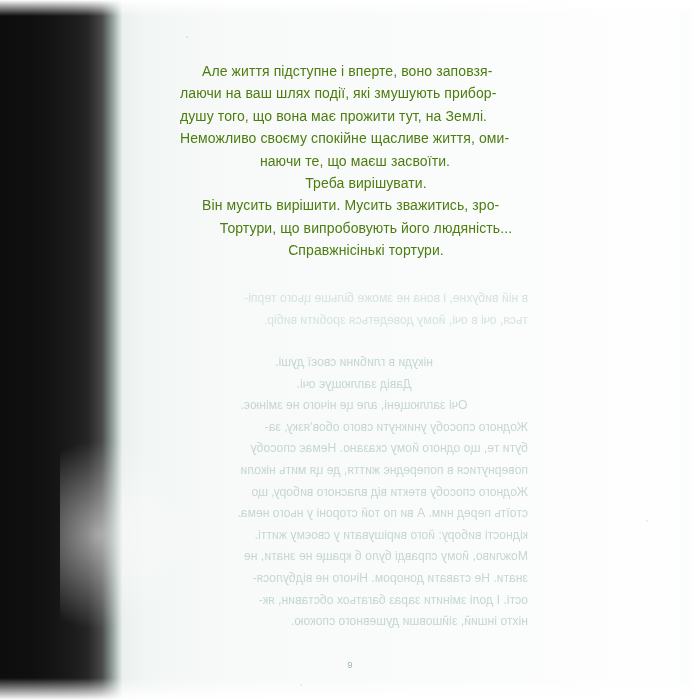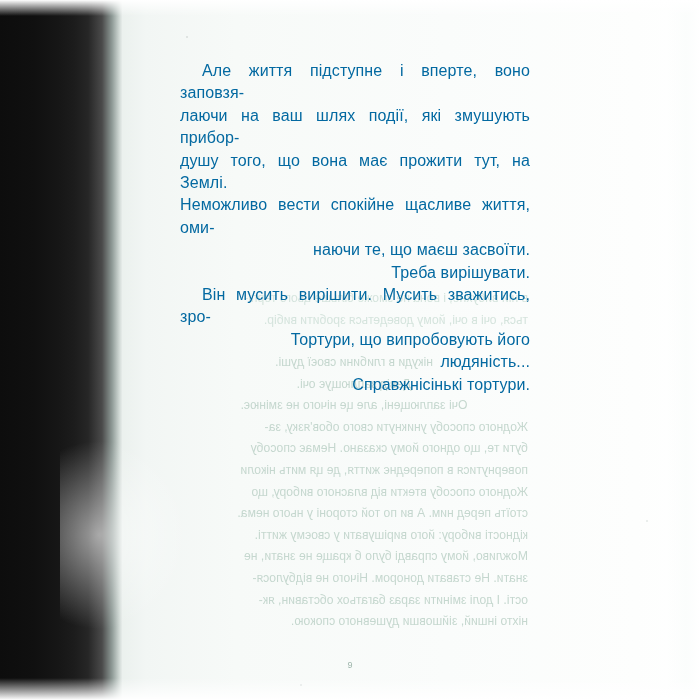--- a/index.html
+++ b/index.html
@@ -94,36 +94,36 @@
     z-index: 2;
   }
 
   
   .textblock {
     position: absolute;
     left: 180px;
     top: 60px;
     width: 350px;
     z-index: 8;
-    color: #0369a1;
-    font-family: "Liberation Sans", sans-serif;
-    font-size: 16px;
+    color: #4d7c0f;
+    font-family: "Liberation Sans", sans-serif;
+    font-size: 14px;
     line-height: 22.4px;
     text-align: justify;
     text-justify: inter-word;
     letter-spacing: 0.1px;
   }
   .textblock p {
     margin: 0;
   }
   .p-indent {
     text-indent: 22px;
   }
   .p-left {
-    text-align: right;
+    text-align: center;
   }
   
   .loose { word-spacing: 3.0px; }
 
   
   .showthrough {
     position: absolute;
     left: 180px;
     top: 352px;
     width: 348px;
@@ -208,21 +208,21 @@
     <p>Можливо, йому справді було б краще не знати, не</p>
     <p>знати. Не ставати донором. Нічого не відбулося-</p>
     <p>ості. І долі змінити зараз багатьох обставин, як-</p>
     <p>ніхто інший, зійшовши душевного спокою.</p>
   </div>
 
   <div class="textblock">
     <p class="p-indent">Але життя підступне і вперте, воно заповзя-</p>
     <p>лаючи на ваш шлях події, які змушують прибор-</p>
     <p>душу того, що вона має прожити тут, на Землі.</p>
-    <p>Неможливо вести спокійне щасливе життя, оми-</p>
+    <p>Неможливо своєму спокійне щасливе життя, оми-</p>
     <p class="p-left">наючи те, що маєш засвоїти.</p>
 
 
     <p class="p-indent p-left">Треба вирішувати.</p>
 
     <p class="p-indent">Він мусить вирішити. Мусить зважитись, зро-</p>
 
     <p class="p-indent p-left">Тортури, що випробовують його людяність...</p>
 
     <p class="p-indent p-left">Справжнісінькі тортури.</p>

